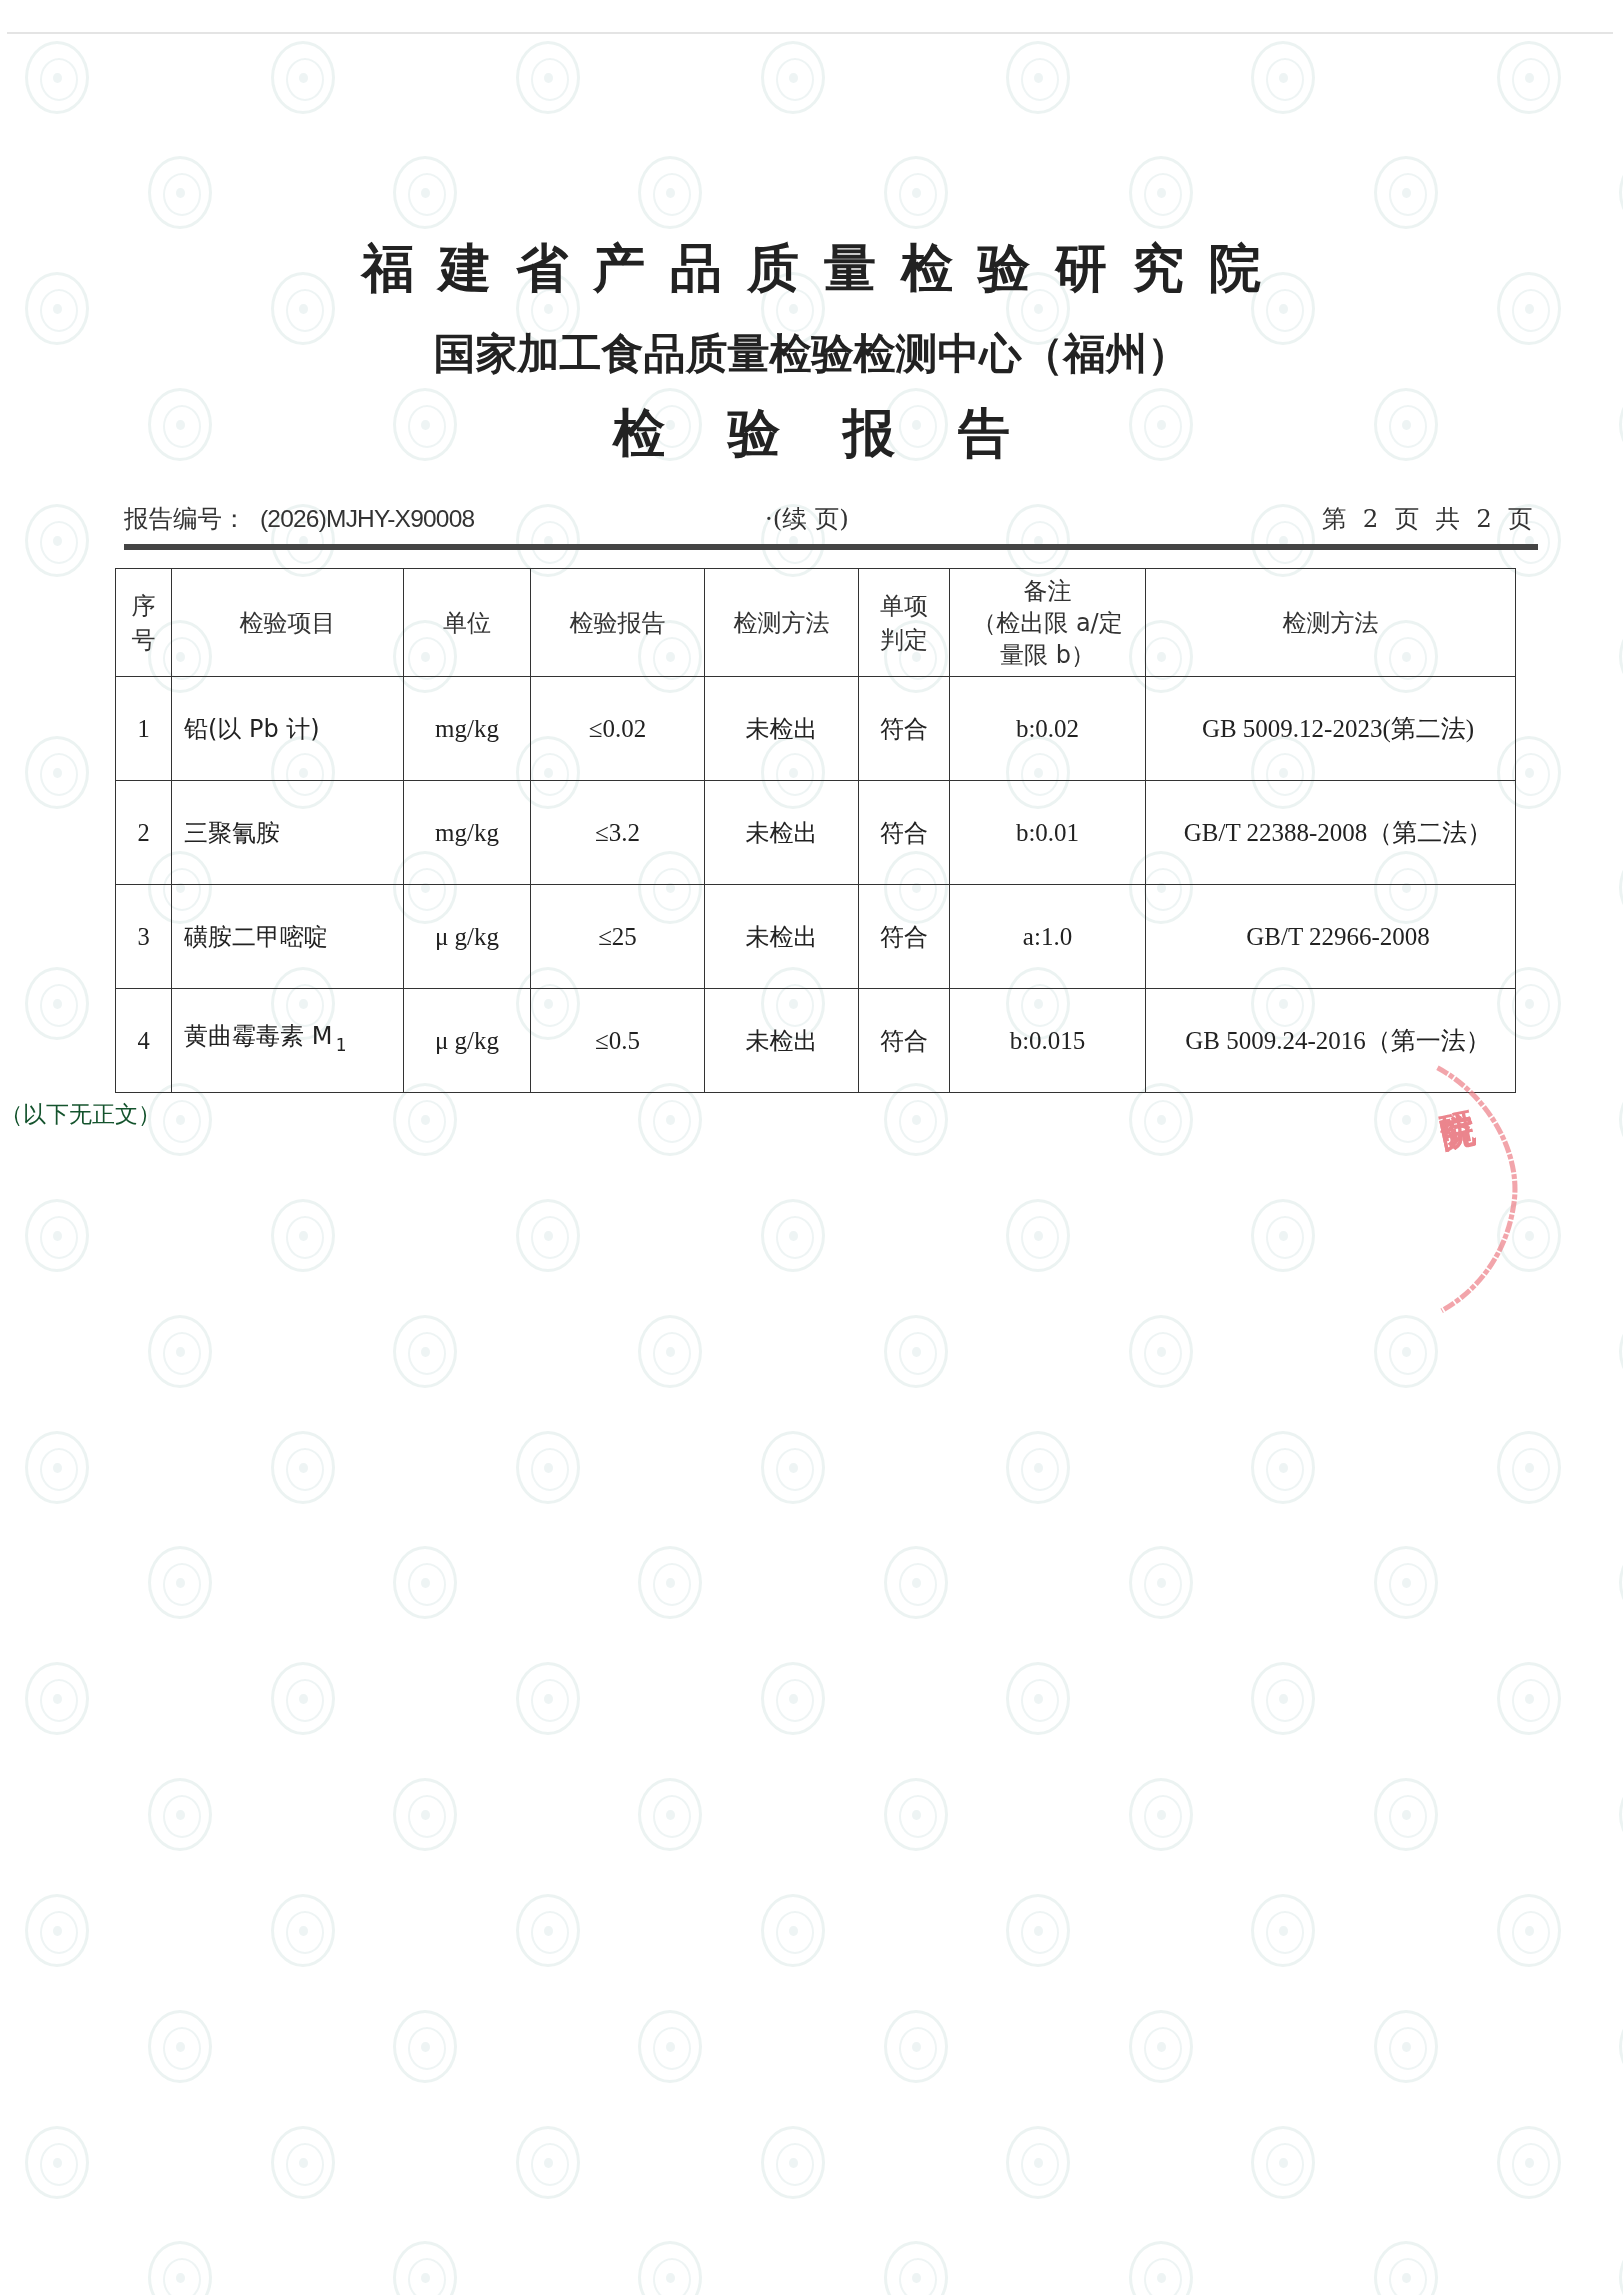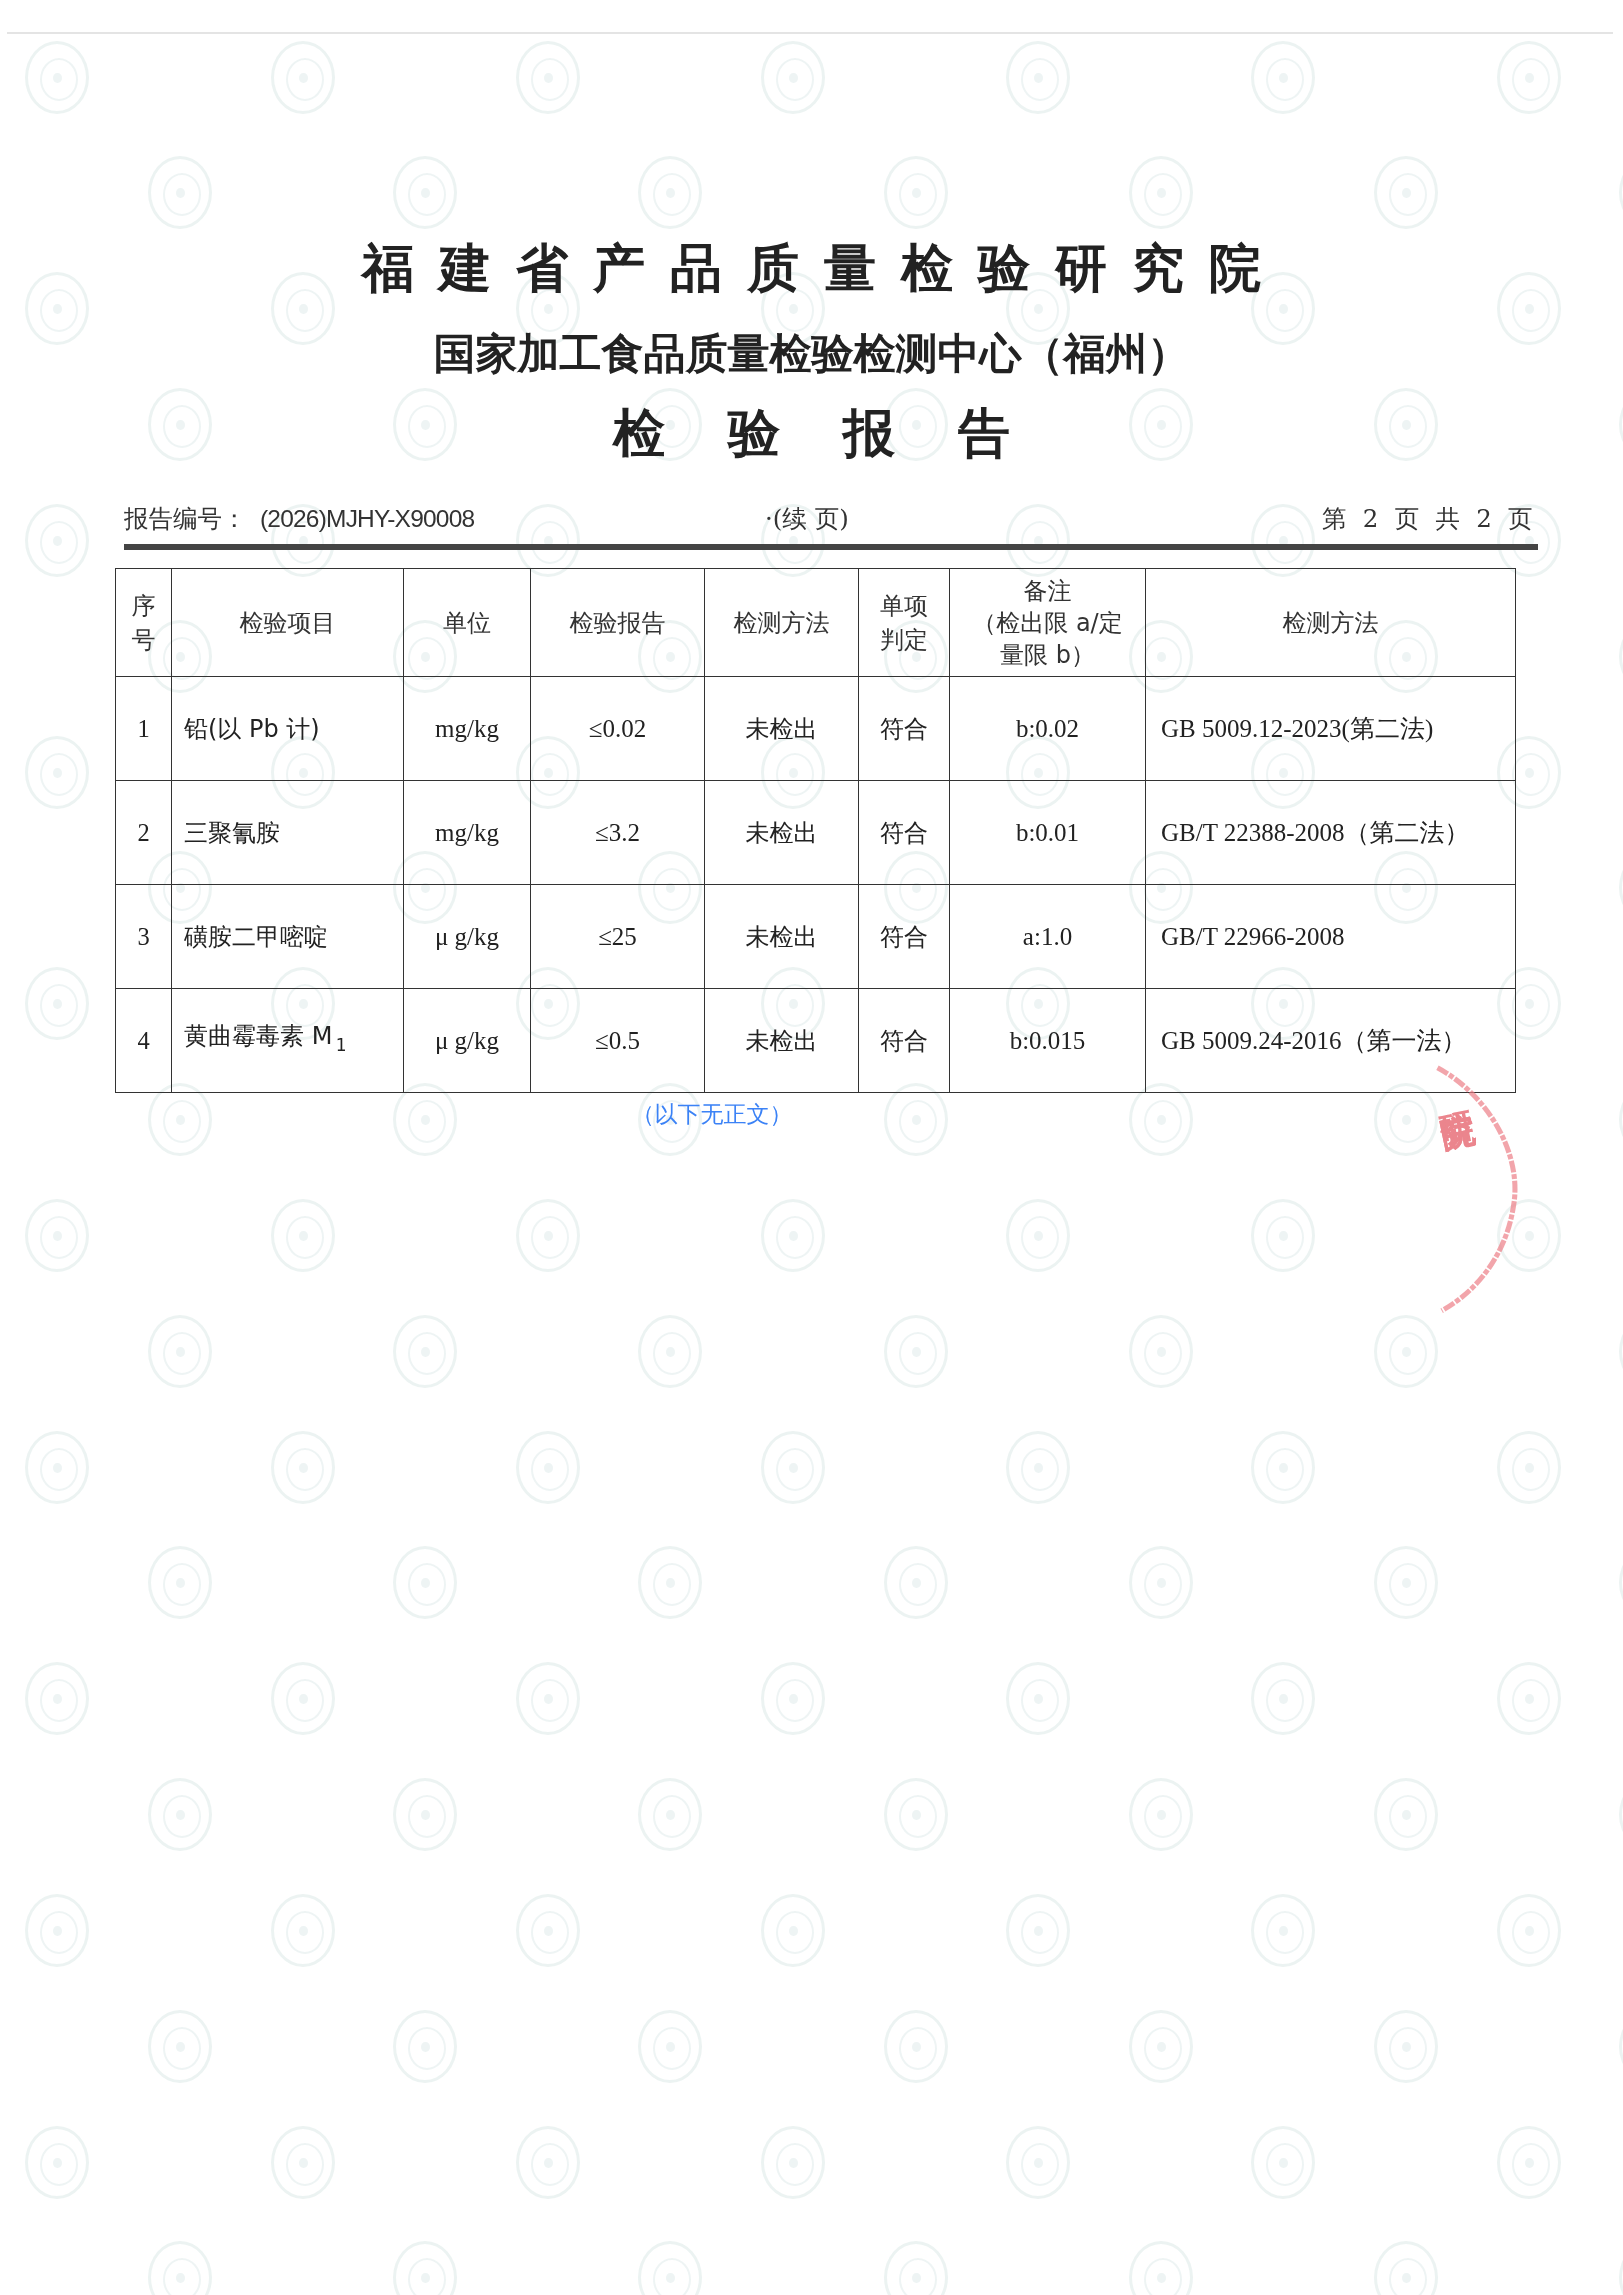--- a/index.html
+++ b/index.html
@@ -56,27 +56,27 @@
     font-size: 23px; color: #222;
   }
   table.results th, table.results td {
     border: 1.7px solid #333; text-align: center; vertical-align: middle;
     font-weight: normal; padding: 0; line-height: 32px;
   }
   table.results th { height: 107px; font-family: "DejaVu Sans", "Liberation Sans", sans-serif; font-size: 24px; color: #333; }
   table.results td { height: 103px; font-family: "Liberation Serif", "DejaVu Serif", serif; font-size: 25px; }
   table.results td.cn { font-family: "DejaVu Sans", "Liberation Sans", sans-serif; font-size: 24px; }
   table.results td.item { text-align: left; padding-left: 12px; font-family: "DejaVu Sans", "Liberation Sans", sans-serif; font-size: 24px; }
-  table.results td.method { text-align: left; padding-left: 15px; }
+  table.results td.method { text-align: center; padding-left: 15px; }
   table.results td.seq { font-size: 24.5px; }
   .sub1 { font-size: 17px; vertical-align: -6.8px; margin-left: 3.4px; }
 
   .end-note {
-    position: absolute; left: 0; top: 1099px; width: 1424px; text-align: center; z-index: 2;
-    font-family: "DejaVu Sans", "Liberation Sans", sans-serif; font-size: 23px; color: #3b82f6;
+    position: absolute; left: 0; top: 1099px; width: 1424px; text-align: left; z-index: 2;
+    font-family: "DejaVu Sans", "Liberation Sans", sans-serif; font-size: 23px; color: #14532d;
   }
 
   .stamp { position: absolute; left: 1429px; top: 1061px; width: 127px; height: 254px; z-index: 3; pointer-events: none; opacity: 0.8; }
   .stamp-text {
     position: absolute; left: 1429px; top: 1091px; z-index: 4; color: #e8707a; opacity: 0.85;
     font-family: "DejaVu Sans", "Liberation Sans", sans-serif; font-size: 34px; font-weight: bold;
     writing-mode: vertical-rl; line-height: 39px; transform: rotate(-12deg); transform-origin: top left;
   }
 </style>
 </head>

